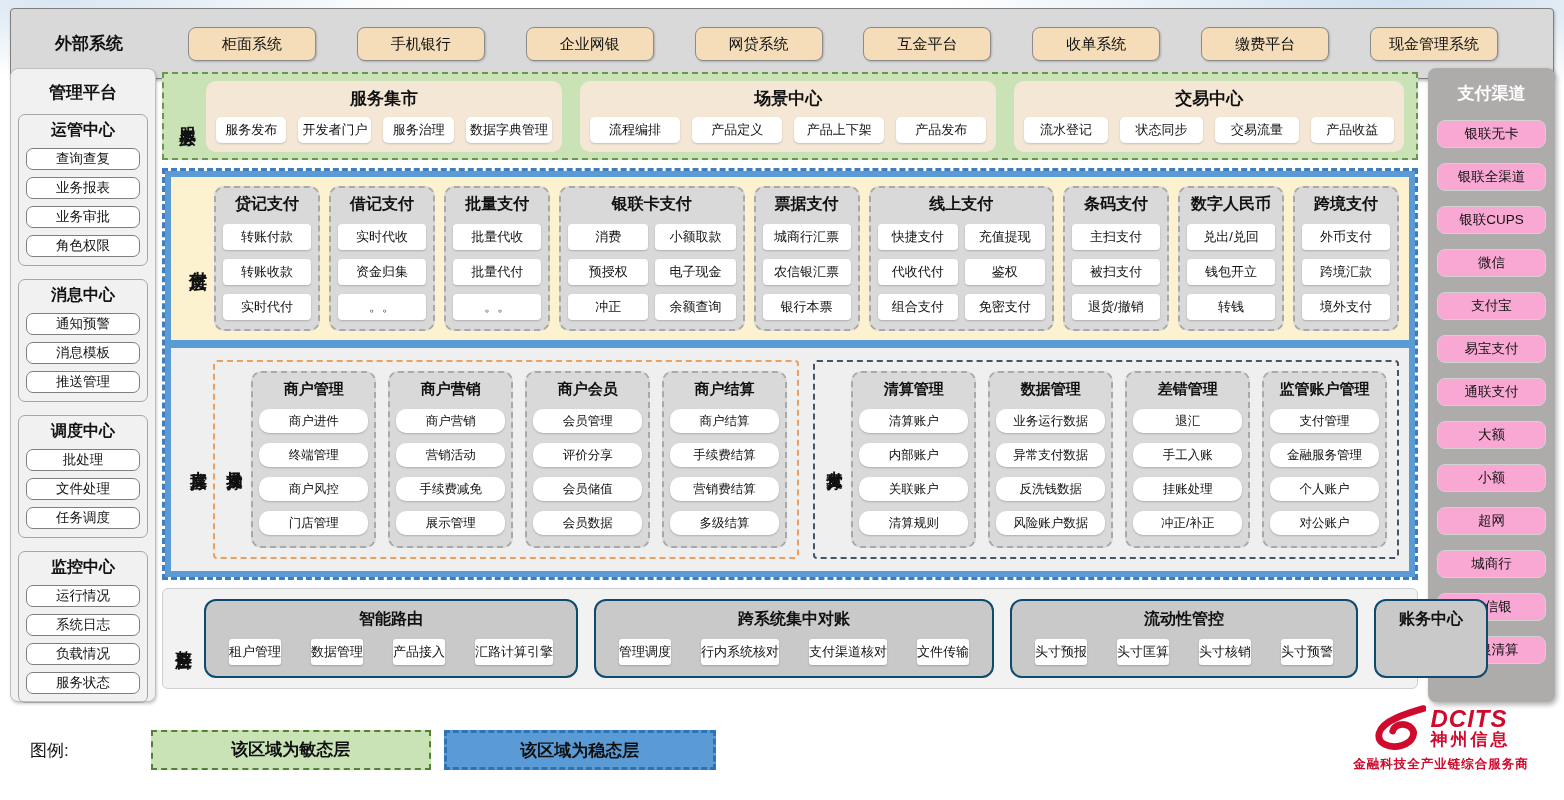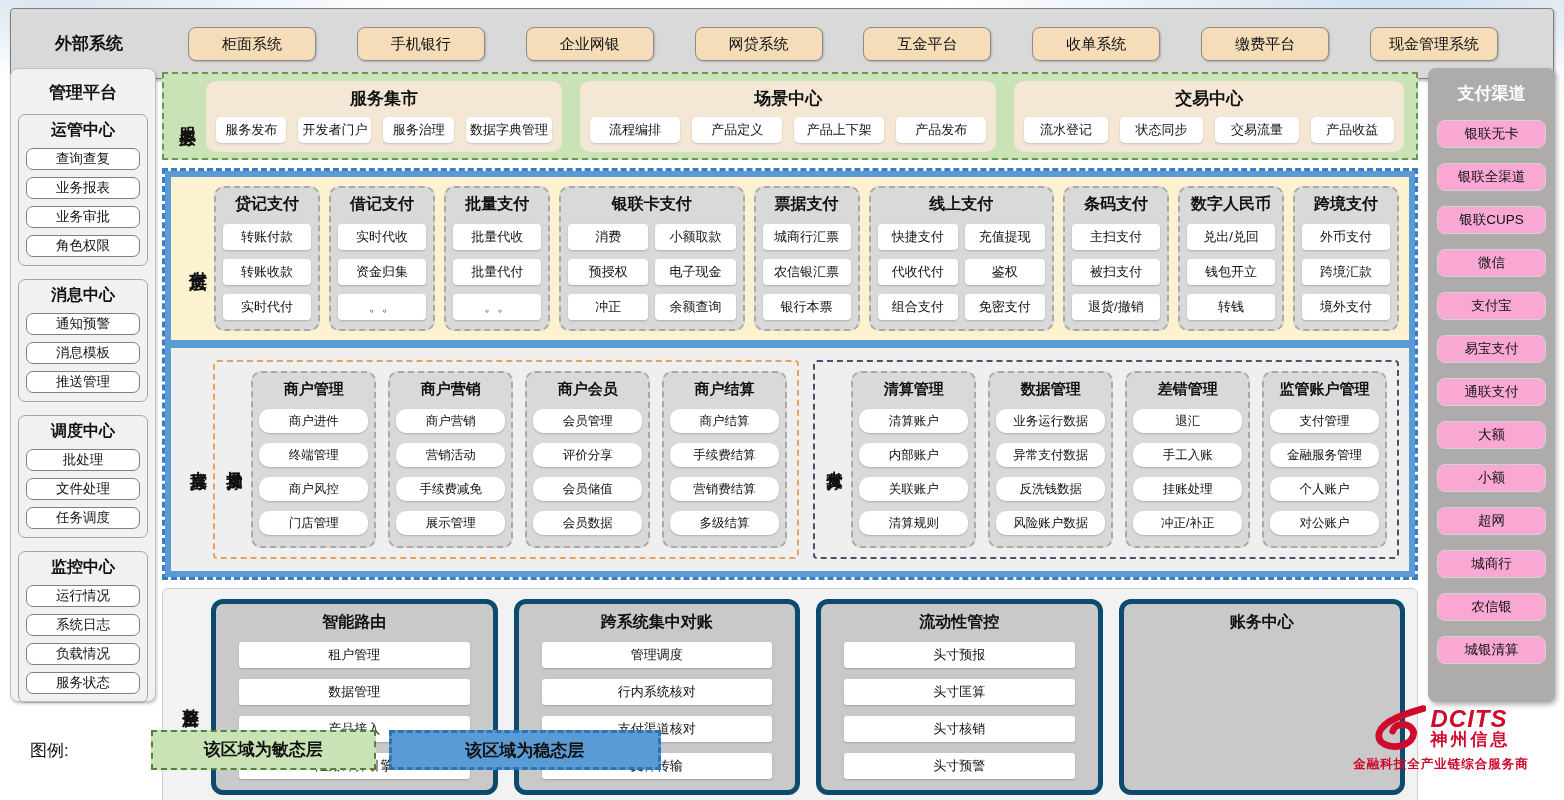--- a/index.html
+++ b/index.html
@@ -93,31 +93,31 @@
     padding:2px 6px 11px; min-width:0; }
   .sup-col-title { text-align:center; font-weight:bold; font-size:15px; margin:5px 0 1px; white-space:nowrap; }
   .sup-btn { background:#fff; border-radius:10px; height:24px; line-height:24px; text-align:center;
     font-size:12.5px; margin-top:10px; box-shadow:0 1px 2px rgba(0,0,0,.2); white-space:nowrap; }
 
   
   .integration-layer { margin-top:8px; background:#f2f2f2; border:1px solid #cfcfcf;
     border-radius:6px; display:flex; align-items:center; padding:10px 12px; }
   .integration-layer .layer-label-v { font-size:17px; width:24px; margin-right:12px; letter-spacing:2px; }
   .integ-groups { flex:1; display:flex; gap:16px; }
-  .integ-box { flex:1; background:#c9c9c9; border:5px solid #0c4a6e; border-radius:12px;
+  .integ-box { flex:1; background:#c9c9c9; border:2px solid #0c4a6e; border-radius:12px;
     padding:3px 23px 11px; }
   .integ-title { text-align:center; font-weight:bold; font-size:16px; margin:5px 0 9px; white-space:nowrap; }
-  .integ-grid { display:grid; grid-template-columns:1fr; gap:11px 30px; }
+  .integ-grid { display:grid; grid-template-columns:1fr 1fr 1fr 1fr; gap:11px 30px; }
   .integ-btn { background:#fff; height:26px; line-height:26px; text-align:center; font-size:13px;
     border-radius:3px; box-shadow:0 1px 2px rgba(0,0,0,.2); white-space:nowrap; }
 
   
   .legend-row { position:absolute; left:30px; top:730px; display:flex; align-items:center; }
   .legend-label { font-size:17px; margin-right:82px; }
-  .legend-box { width:225px; height:40px; line-height:36px; text-align:center;
+  .legend-box { width:280px; height:40px; line-height:36px; text-align:center;
     font-weight:bold; font-size:17px; }
   .legend-box.agile { background:#c9e3b7; border:2px dashed #538135; margin-right:13px; }
   .legend-box.stable { background:#5b9bd5; border:3px dashed #2e74b5; width:272px; }
 
   
   .logo { position:absolute; right:16px; top:704px; width:214px; text-align:center; }
   .logo-top { display:flex; align-items:center; justify-content:center; gap:5px; }
   .logo-text { text-align:left; }
   .logo-brand { color:#cf0a2c; font-weight:bold; font-style:italic; font-size:24px;
     letter-spacing:1px; line-height:1.05; }

